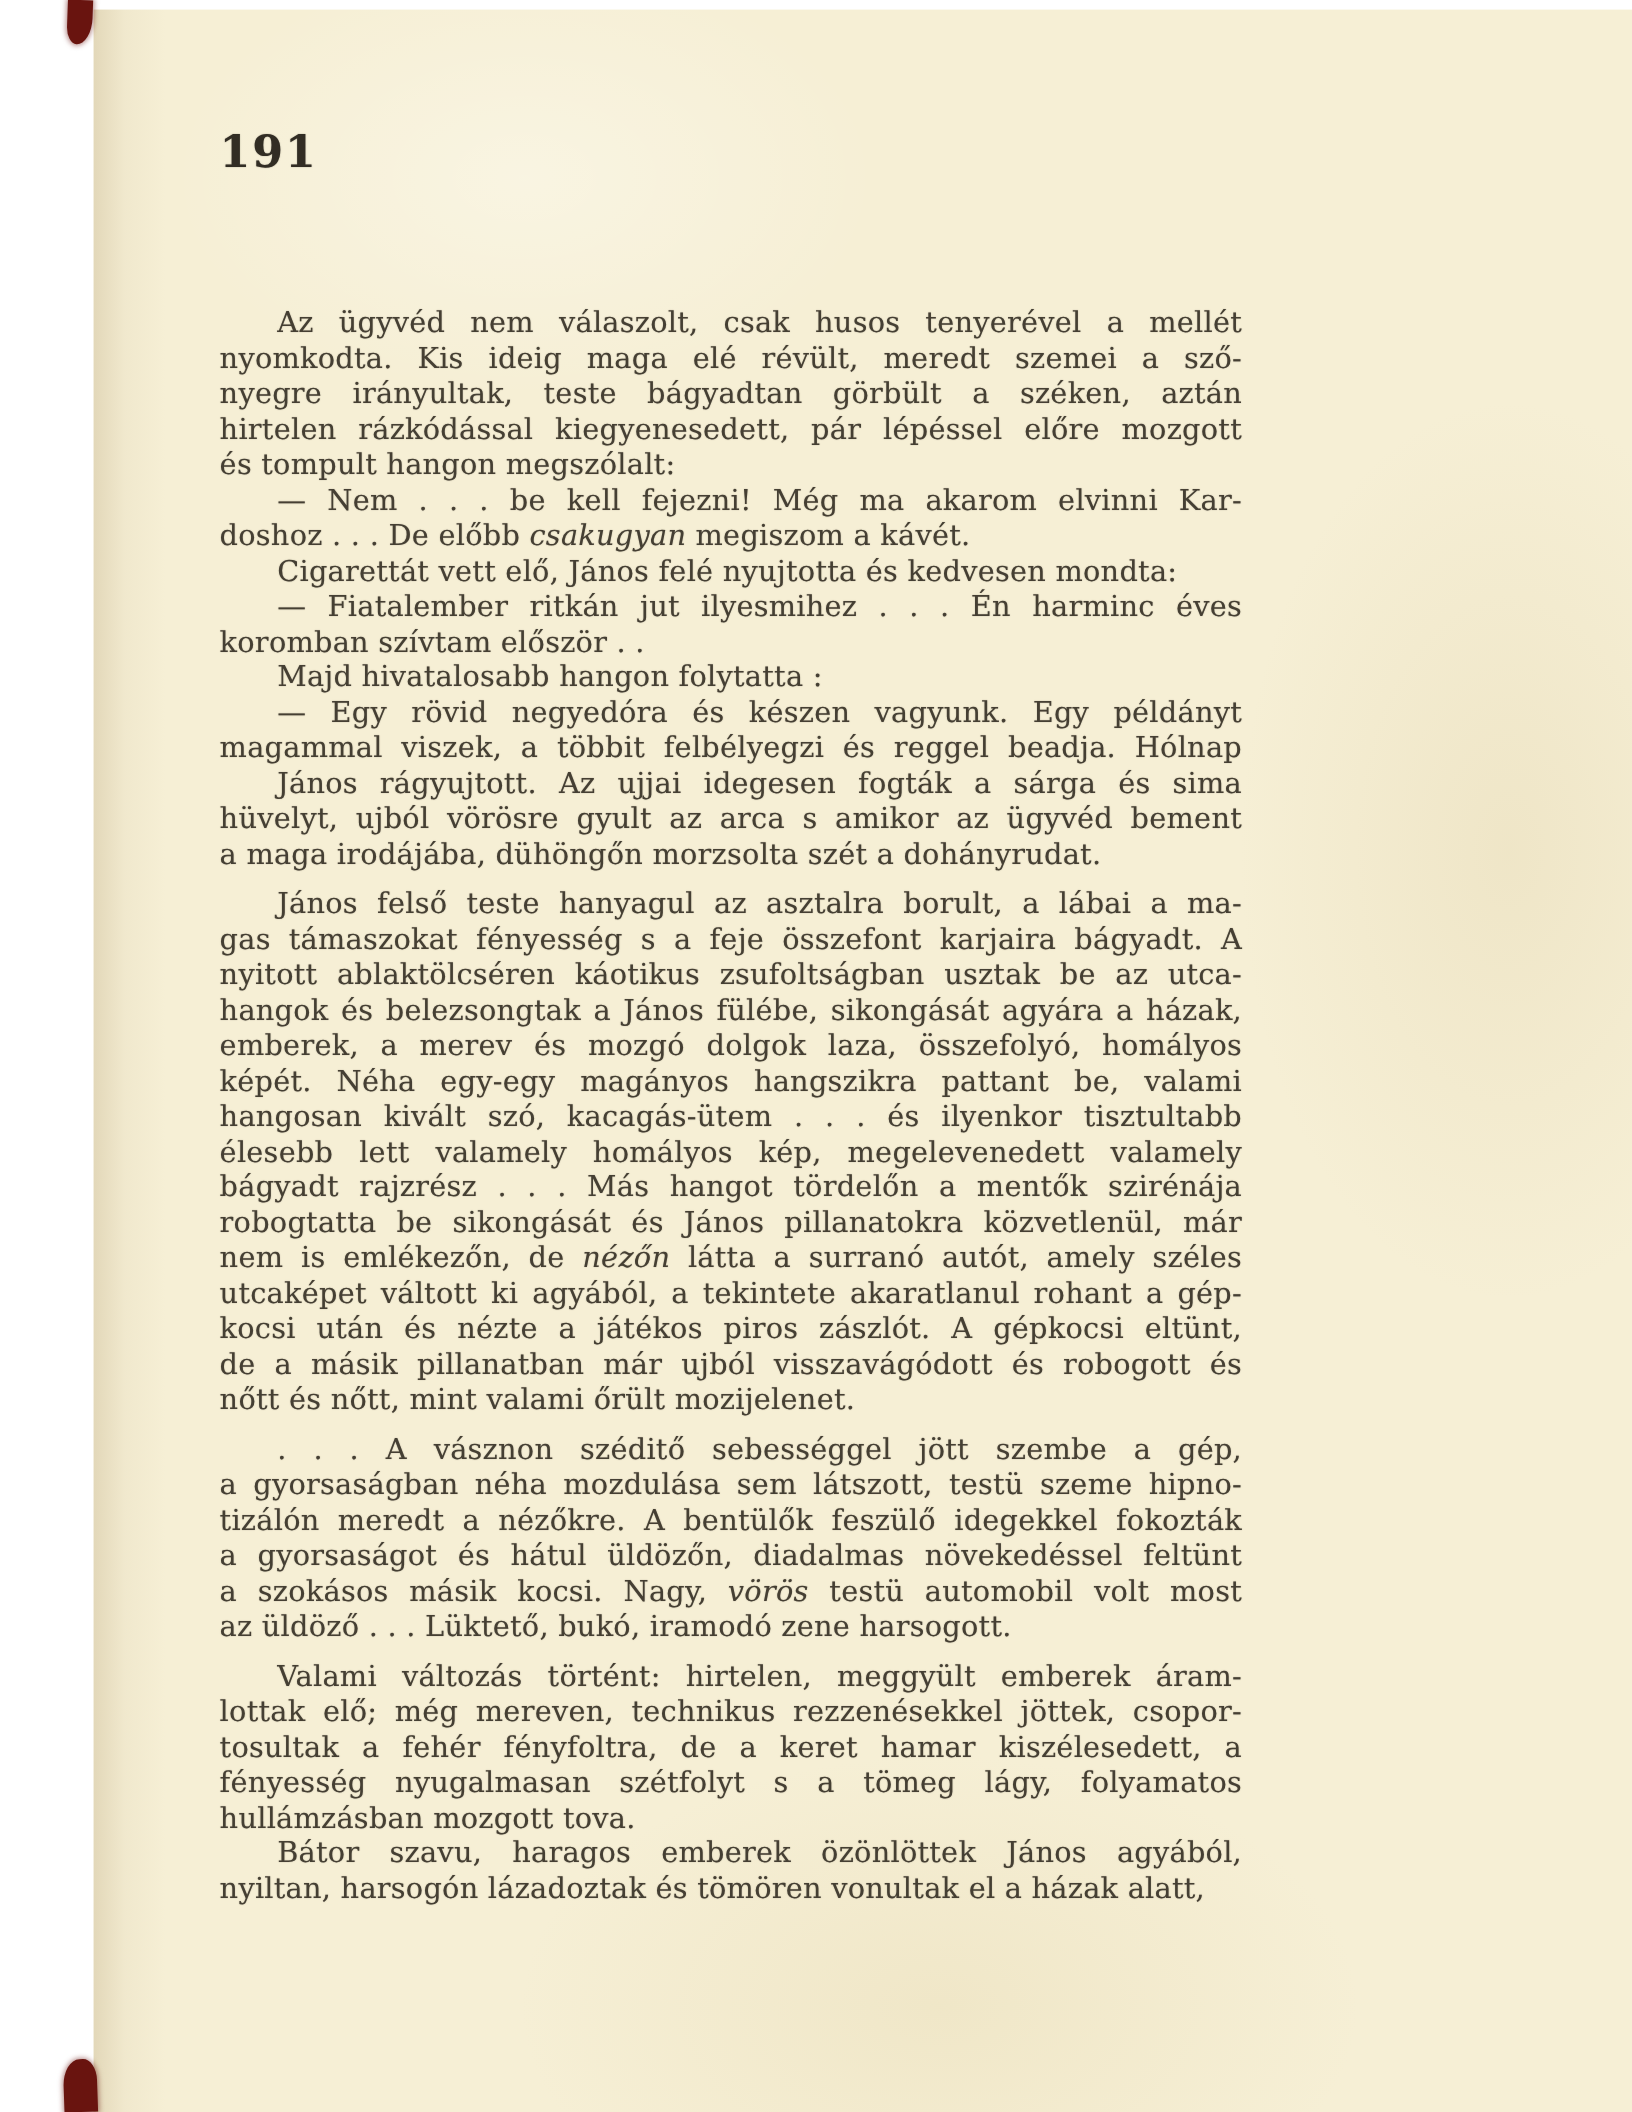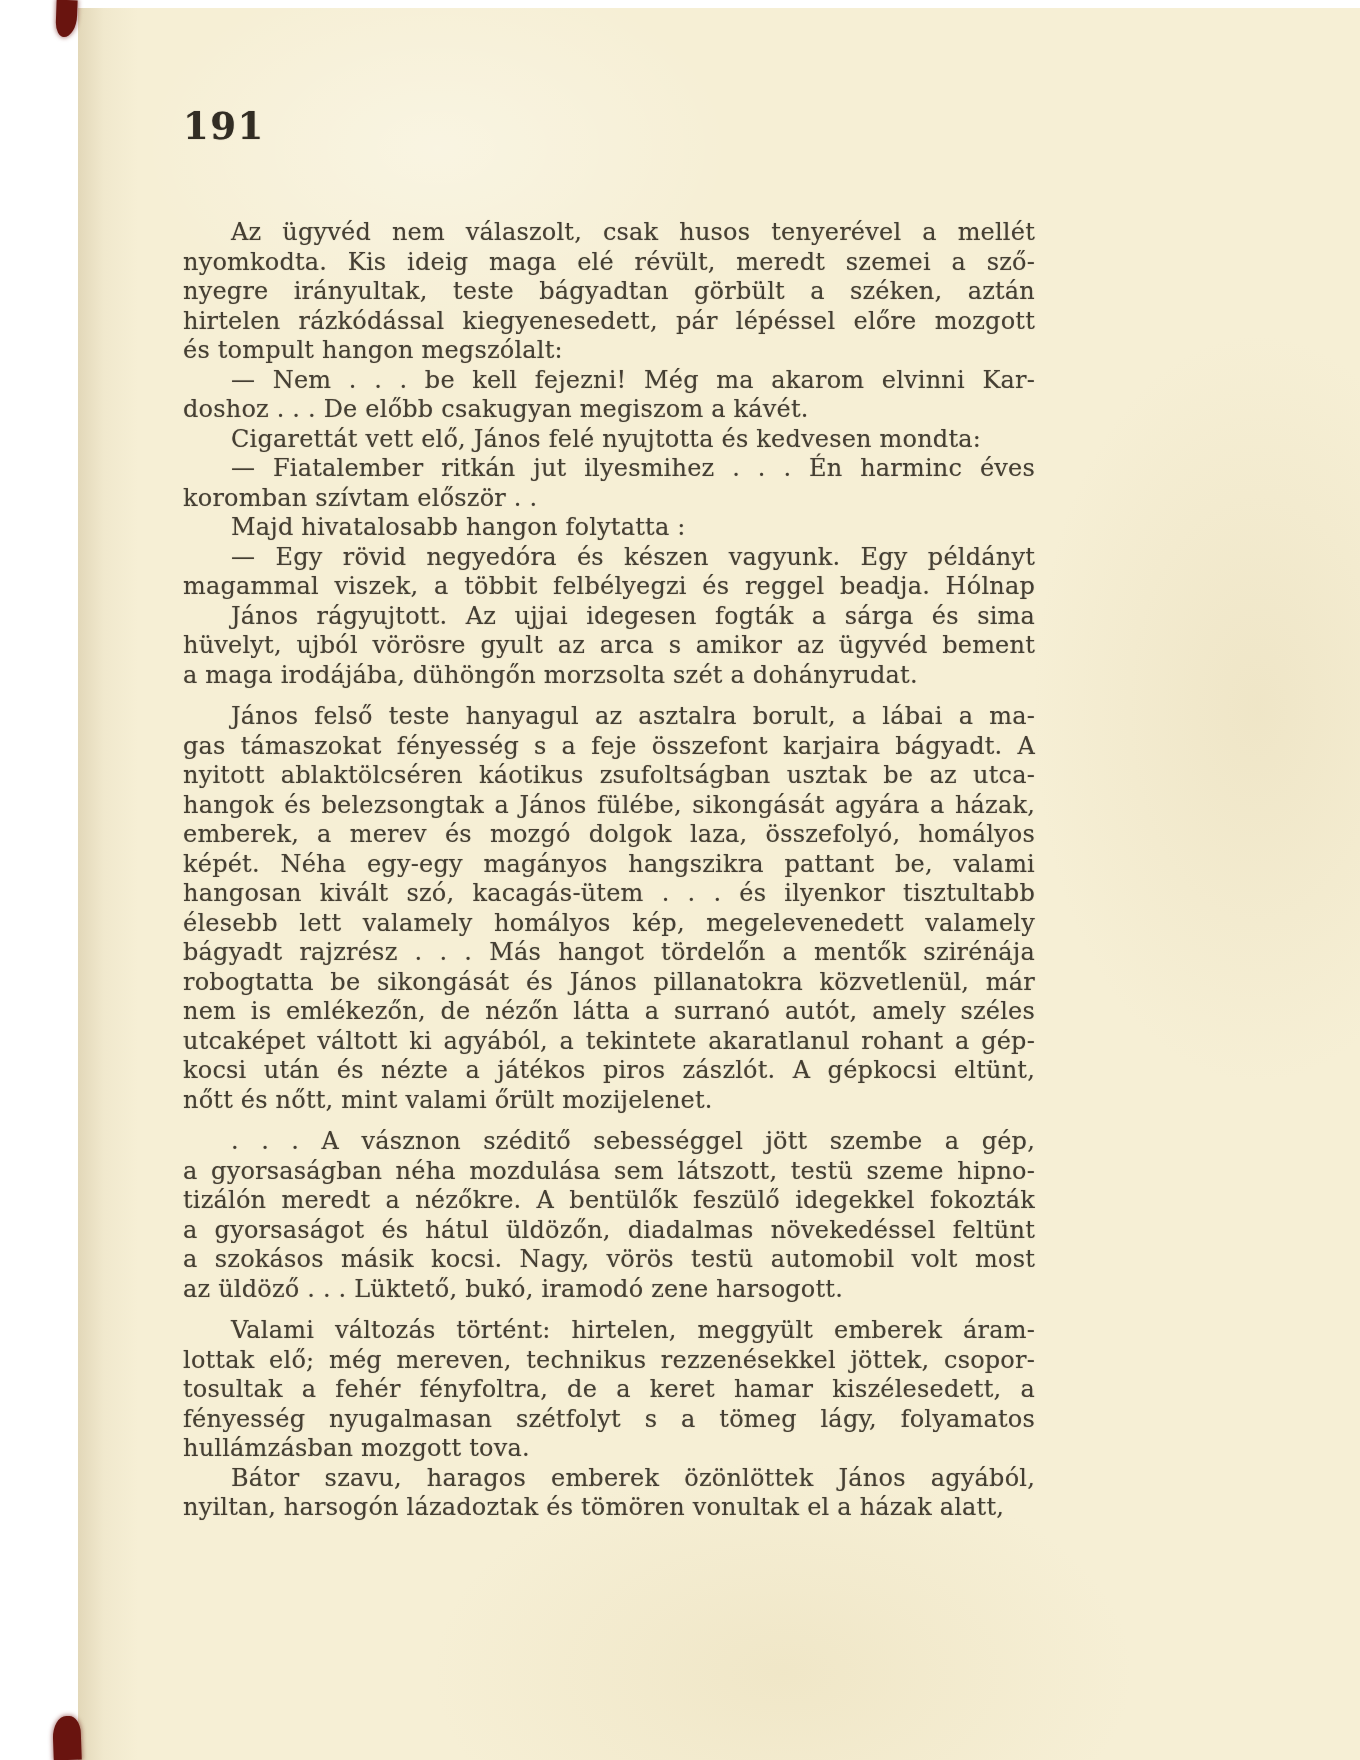--- a/index.html
+++ b/index.html
@@ -26,37 +26,37 @@
     padding-top:96px;
     text-align:left;
     font-size:37px;
     font-weight:700;
     letter-spacing:1.5px;
     color:#322d24;
     line-height:44px;
     text-shadow:0 0 1px rgba(50,45,36,.55);
   }
   .text-block{
-    margin-top:70px;
+    margin-top:107px;
     font-size:24px;
     line-height:29.5px;
     color:var(--ink,#453f33);
     text-shadow:0 0 1px rgba(69,63,51,.45);
     letter-spacing:.2px;
   }
   .para{margin:0;}
   .para.spaced{margin-top:12px;}
   .line{
     text-align:justify;
     text-align-last:justify;
     white-space:normal;
   }
   .line.indent{padding-left:48px;}
   .line.last{text-align-last:left;}
-  .it{}
+  .it{font-style:italic;}
   .edge-artifact{
     position:absolute;
     background:var(--edge,#69140f);
     box-shadow:0 0 4px 1px rgba(105,20,15,.5);
   }
   .edge-top{
     left:56px;top:0;width:21px;height:37px;
     border-radius:0 0 60% 40%;
     transform:rotate(2deg);
   }
@@ -110,20 +110,21 @@
           <div class="line"><span>hangok és belezsongtak a János fülébe, sikongását agyára a házak,</span></div>
           <div class="line"><span>emberek, a merev és mozgó dolgok laza, összefolyó, homályos</span></div>
           <div class="line"><span>képét. Néha egy-egy magányos hangszikra pattant be, valami</span></div>
           <div class="line"><span>hangosan kivált szó, kacagás-ütem . . . és ilyenkor tisztultabb</span></div>
           <div class="line"><span>élesebb lett valamely homályos kép, megelevenedett valamely</span></div>
           <div class="line"><span>bágyadt rajzrész . . . Más hangot tördelőn a mentők szirénája</span></div>
           <div class="line"><span>robogtatta be sikongását és János pillanatokra közvetlenül, már</span></div>
           <div class="line"><span>nem is emlékezőn, de </span><span class="it">nézőn</span><span> látta a surranó autót, amely széles</span></div>
           <div class="line"><span>utcaképet váltott ki agyából, a tekintete akaratlanul rohant a gép-</span></div>
           <div class="line"><span>kocsi után és nézte a játékos piros zászlót. A gépkocsi eltünt,</span></div>
+          <div class="line"><span>de a másik pillanatban már ujból visszavágódott és robogott és</span></div>
           <div class="line last"><span>nőtt és nőtt, mint valami őrült mozijelenet.</span></div>
         </div>
         <div class="para spaced">
           <div class="line indent"><span>. . . A vásznon széditő sebességgel jött szembe a gép,</span></div>
           <div class="line"><span>a gyorsaságban néha mozdulása sem látszott, testü szeme hipno-</span></div>
           <div class="line"><span>tizálón meredt a nézőkre. A bentülők feszülő idegekkel fokozták</span></div>
           <div class="line"><span>a gyorsaságot és hátul üldözőn, diadalmas növekedéssel feltünt</span></div>
           <div class="line"><span>a szokásos másik kocsi. Nagy, </span><span class="it">vörös</span><span> testü automobil volt most</span></div>
           <div class="line last"><span>az üldöző . . . Lüktető, bukó, iramodó zene harsogott.</span></div>
         </div>

